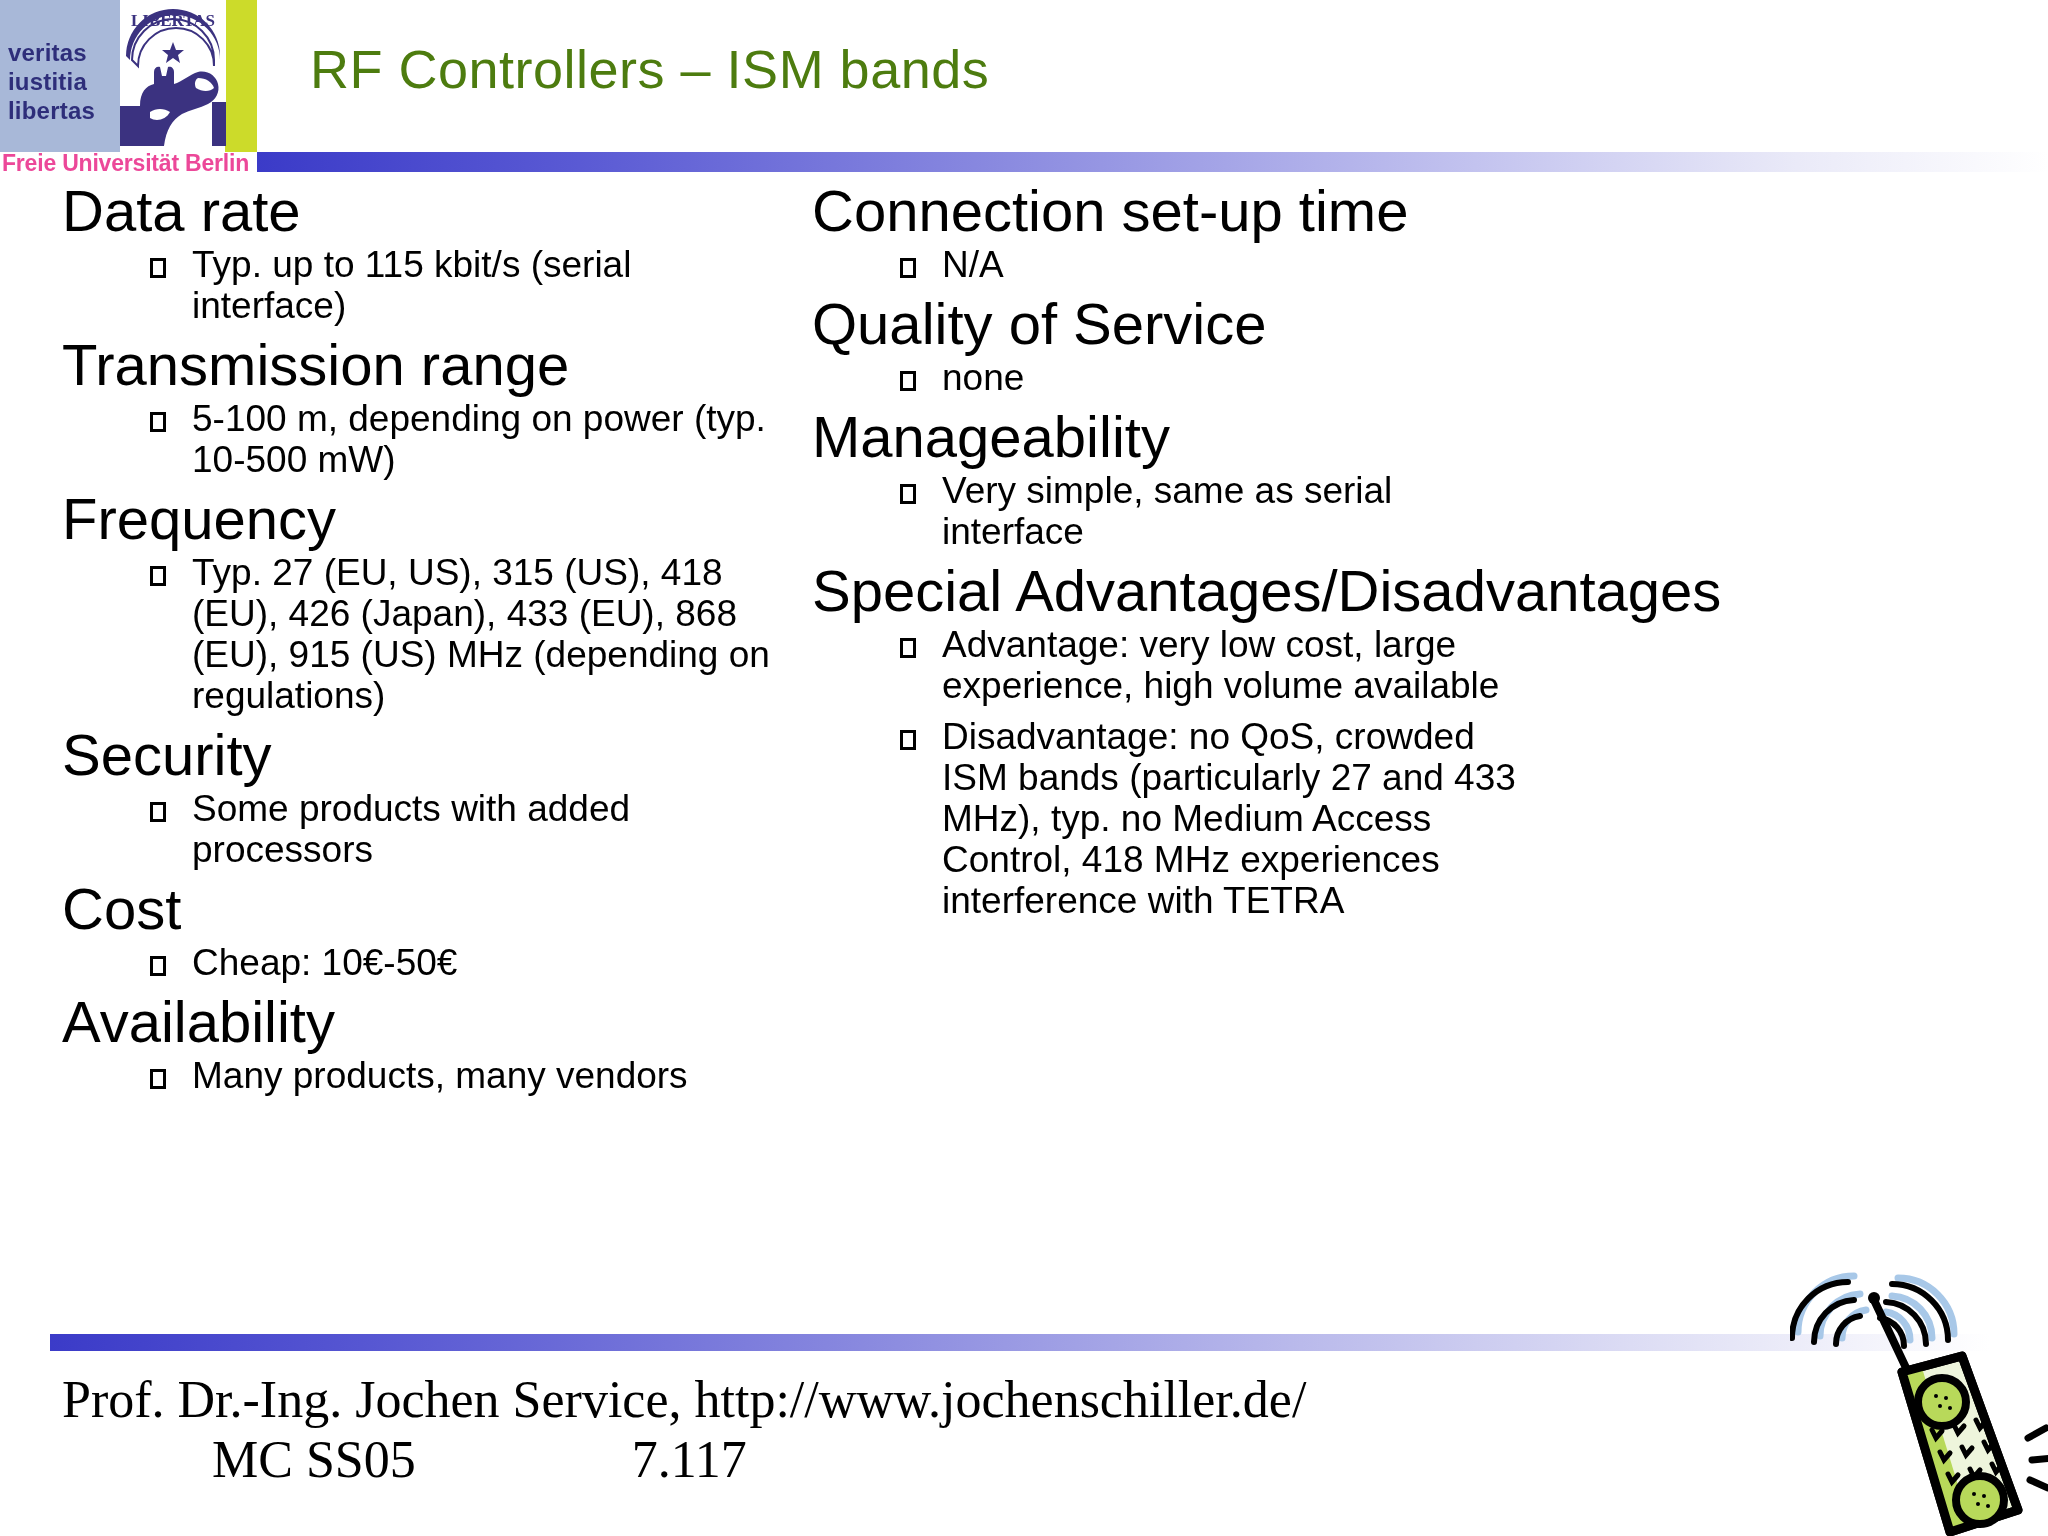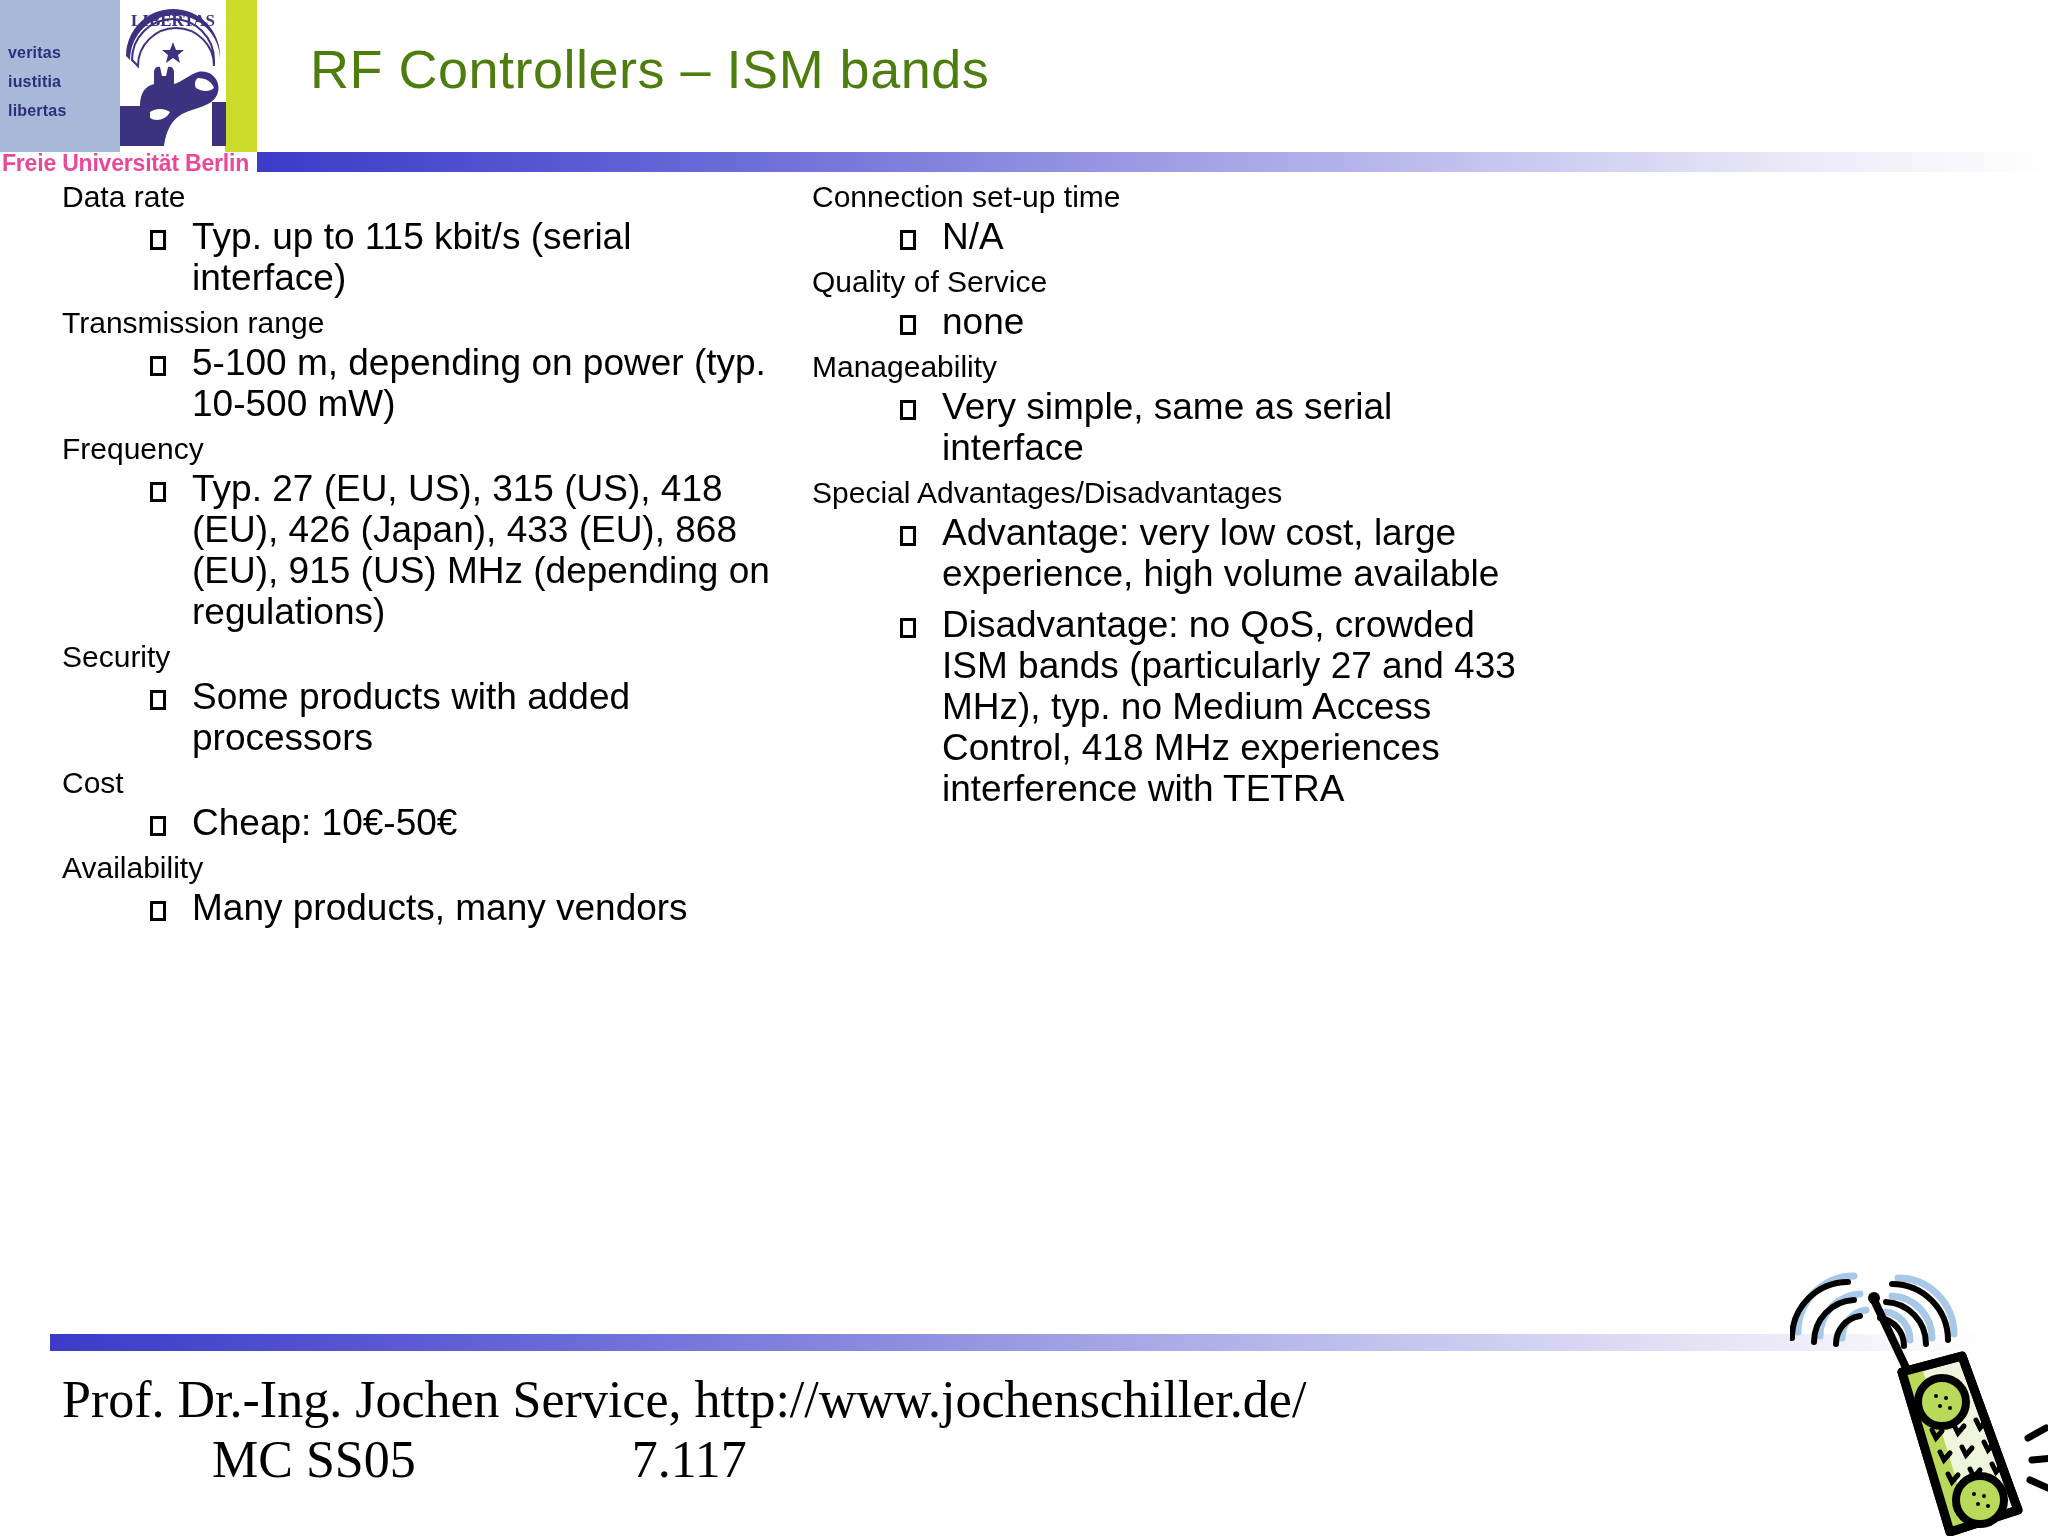--- a/index.html
+++ b/index.html
@@ -47,21 +47,21 @@
     left: 225px; top: 0;
     width: 32px;
     height: 152px;
     background: #ccdb2a;
   }
   .logo-motto {
     position: absolute;
     left: 8px; top: 38px;
     width: 110px;
     color: #2e2e7a;
-    font-size: 16px;
+    font-size: 24px;
     font-weight: bold;
     line-height: 29px;
     letter-spacing: 0.2px;
   }
   .logo-motto div { white-space: nowrap; }
   .logo-wordmark {
     position: absolute;
     left: 2px; top: 150px;
     color: #ec4899;
     font-size: 23px;
@@ -102,21 +102,21 @@
     height: 1150px;
   }
   .col {
     position: absolute;
     top: 0;
   }
   .col-left  { left: 62px;  width: 730px; }
   .col-right { left: 812px; width: 750px; }
 
   .topic {
-    font-size: 30px;
+    font-size: 58px;
     color: #000000;
     line-height: 1.0;
     margin: 0 0 2px 0;
     white-space: nowrap;
   }
   .col-left .topic  { margin-top: 6px; }
   .col-right .topic { margin-top: 6px; }
 
   .sub {
     display: flex;

